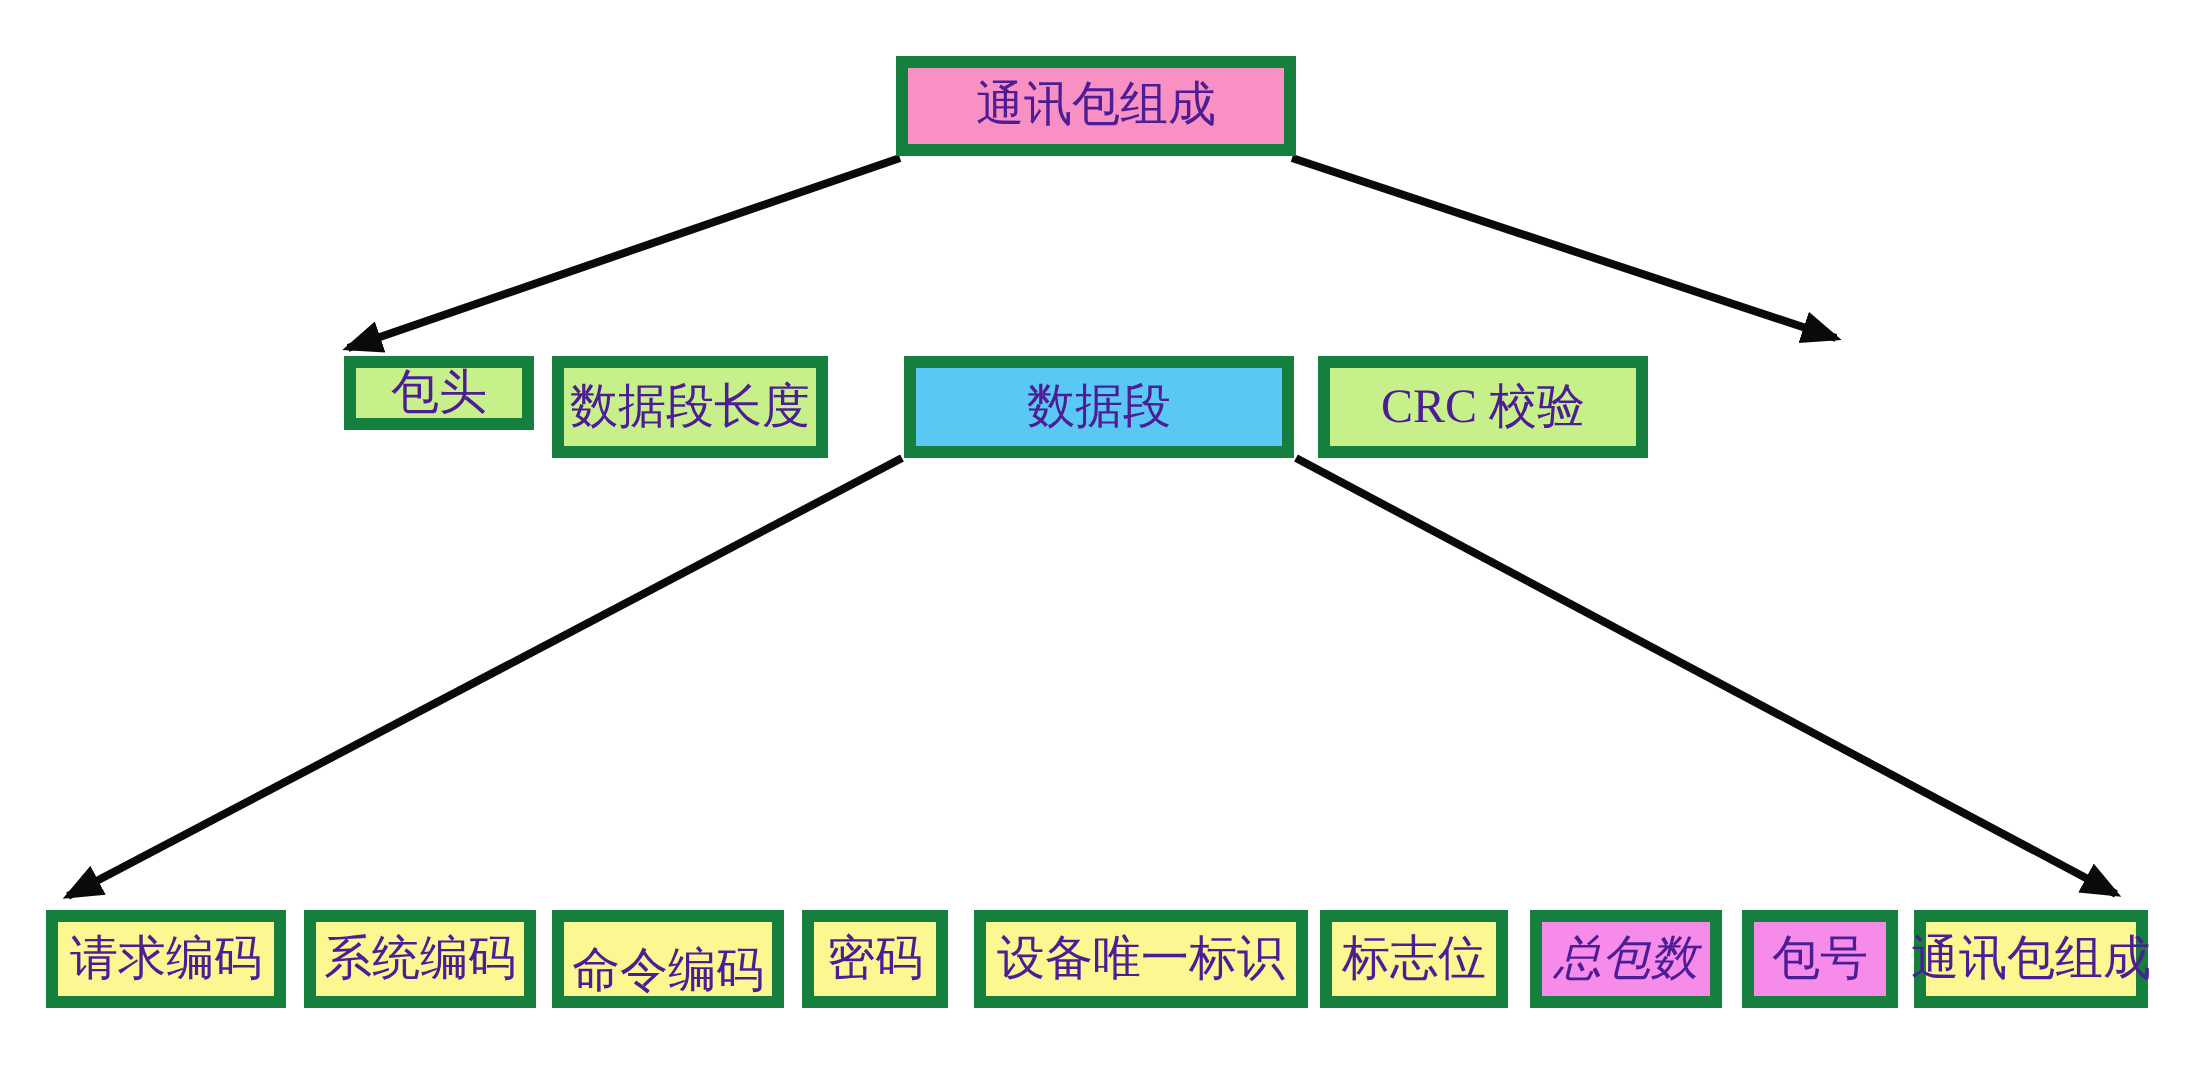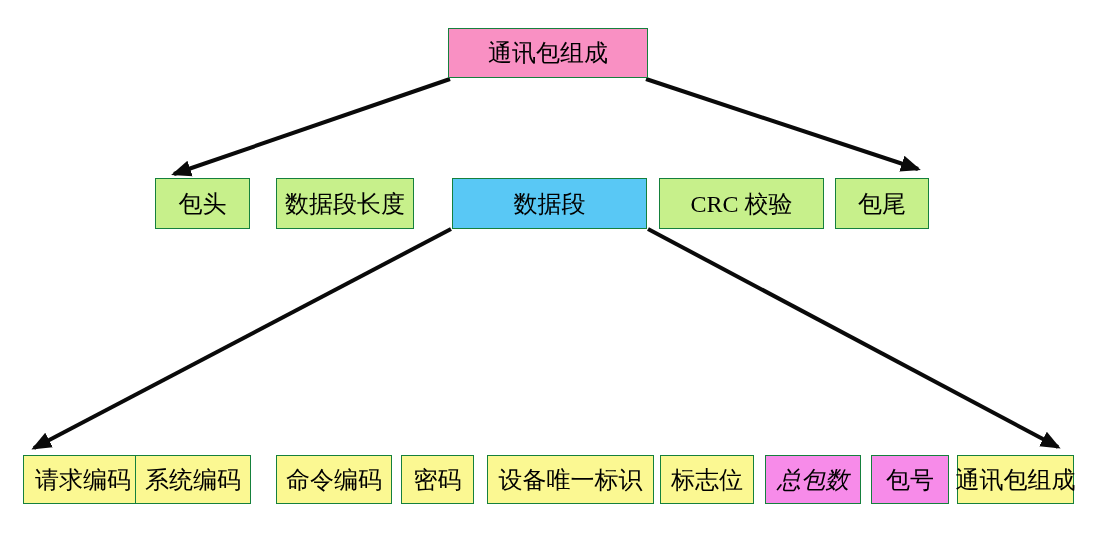--- a/index.html
+++ b/index.html
@@ -13,41 +13,41 @@
   }
   #arrows {
     position: absolute;
     left: 0; top: 0;
     width: 1100px; height: 541px;
     pointer-events: none;
   }
   .node {
     position: absolute;
     box-sizing: border-box;
-    border: 1px solid #15803d;
+    border: 6px solid #15803d;
     display: flex;
     align-items: center;
     justify-content: center;
     font-size: 24px;
-    color: #000000;
+    color: #4c1d95;
     white-space: nowrap;
     line-height: 1;
   }
   
   .n-root      { left: 448px; top: 28px;  width: 200px; height: 50px; }
   
-  .n-header    { left: 155px; top: 178px; width: 95px;  height: 51px; }
+  .n-header    { left: 172px; top: 178px; width: 95px;  height: 37px; }
   .n-seglen    { left: 276px; top: 178px; width: 138px; height: 51px; }
   .n-dataseg   { left: 452px; top: 178px; width: 195px; height: 51px; }
   .n-crc       { left: 659px; top: 178px; width: 165px; height: 51px; }
   .n-tail      { left: 835px; top: 178px; width: 94px;  height: 51px; }
   
   .n-reqcode   { left: 23px;  top: 455px; width: 120px; height: 49px; }
-  .n-syscode   { left: 135px; top: 455px; width: 116px; height: 49px; }
-  .n-cmdcode   { left: 276px; top: 455px; width: 116px; height: 49px; }
+  .n-syscode   { left: 152px; top: 455px; width: 116px; height: 49px; }
+  .n-cmdcode   { left: 276px; top: 455px; width: 116px; height: 49px; align-items: flex-end; }
   .n-pwd       { left: 401px; top: 455px; width: 73px;  height: 49px; }
   .n-devid     { left: 487px; top: 455px; width: 167px; height: 49px; }
   .n-flag      { left: 660px; top: 455px; width: 94px;  height: 49px; }
   .n-total     { left: 765px; top: 455px; width: 96px;  height: 49px; font-style: italic; }
   .n-pktnum    { left: 871px; top: 455px; width: 78px;  height: 49px; }
   .n-params    { left: 957px; top: 455px; width: 117px; height: 49px; }
 </style>
 </head>
 <body>
 
@@ -76,23 +76,20 @@
   </div>
   <div class="node n-seglen" style="background-color: rgb(199, 240, 139);">
     <span>数据段长度</span>
   </div>
   <div class="node n-dataseg" style="background-color: rgb(89, 200, 245);">
     <span>数据段</span>
   </div>
   <div class="node n-crc" style="background-color: rgb(199, 240, 139);">
     <span>CRC 校验</span>
   </div>
-  <div class="node n-tail" style="background-color: rgb(199, 240, 139);">
-    <span>包尾</span>
-  </div>
 
   <div class="node n-reqcode" style="background-color: rgb(251, 248, 146);">
     <span>请求编码</span>
   </div>
   <div class="node n-syscode" style="background-color: rgb(251, 248, 146);">
     <span>系统编码</span>
   </div>
   <div class="node n-cmdcode" style="background-color: rgb(251, 248, 146);">
     <span>命令编码</span>
   </div>

